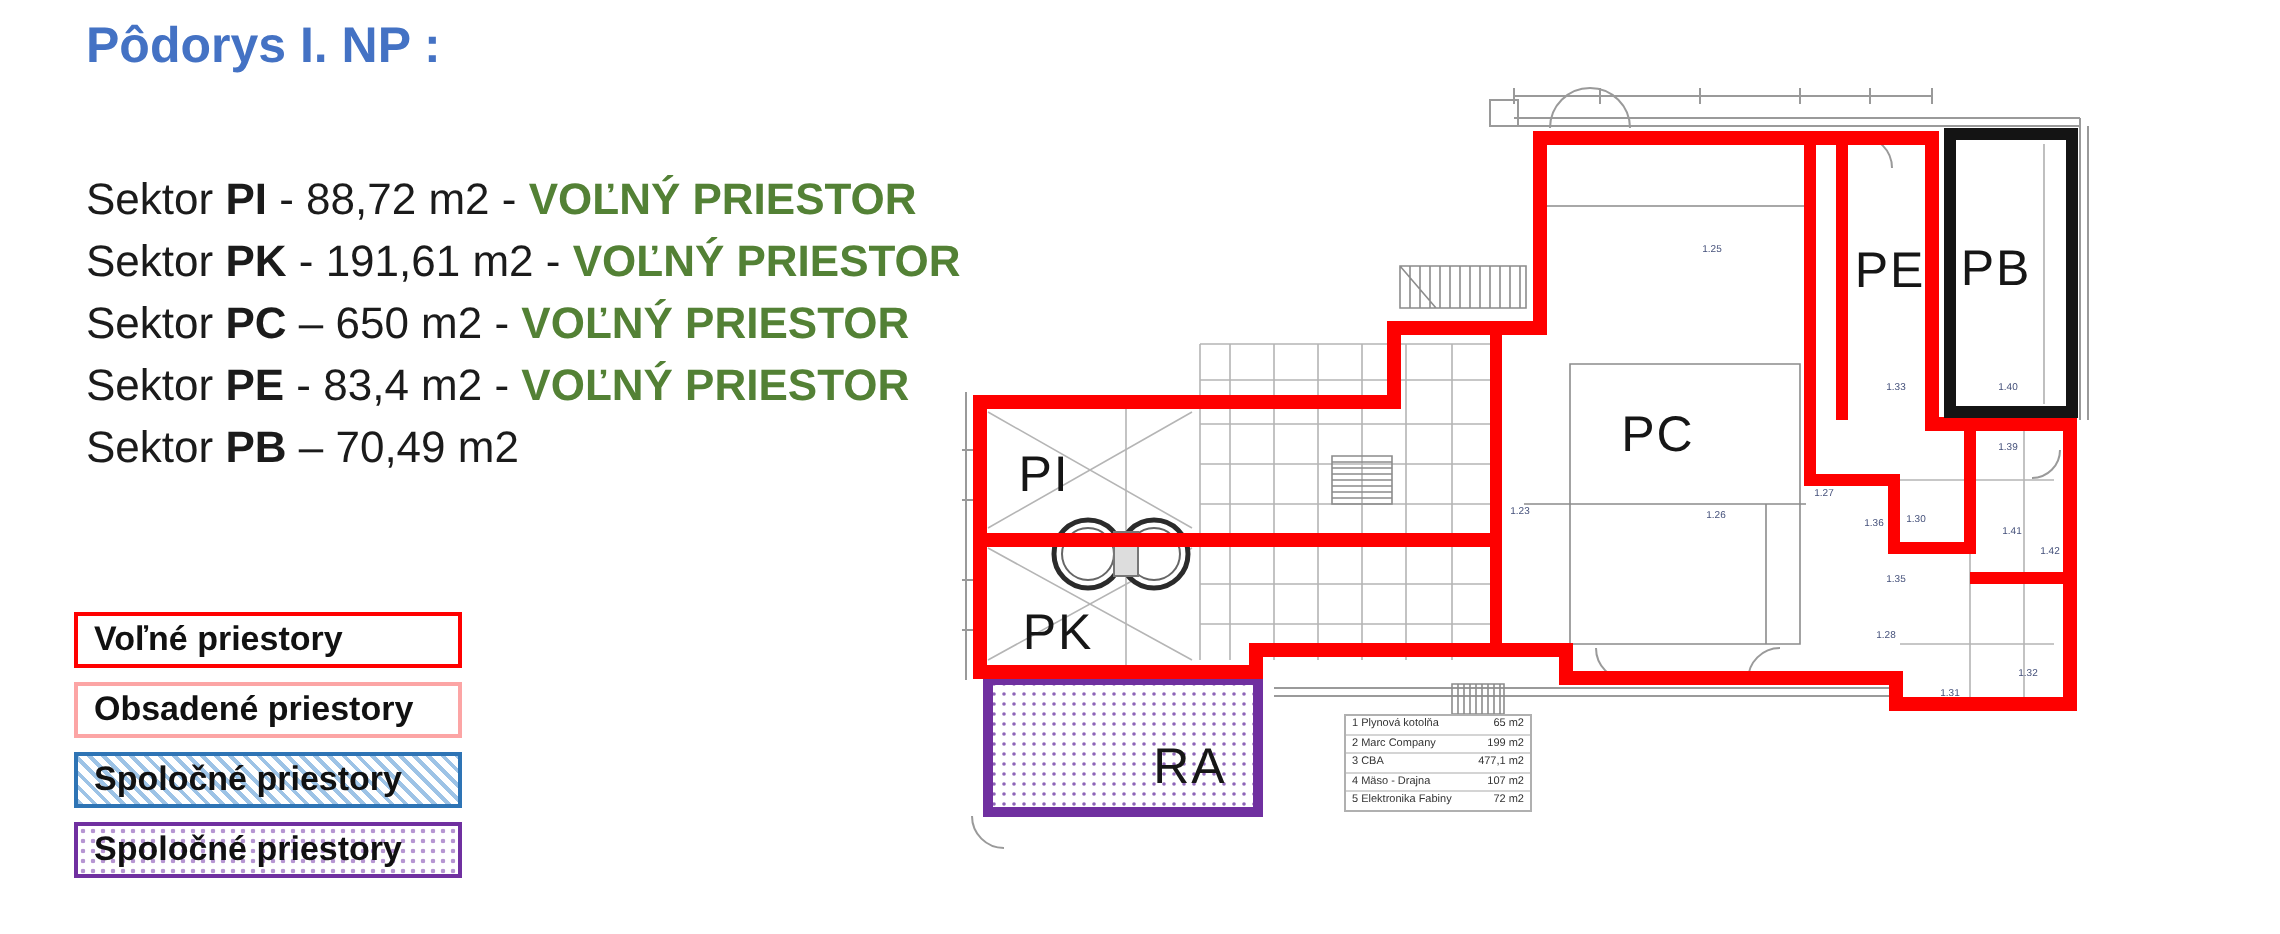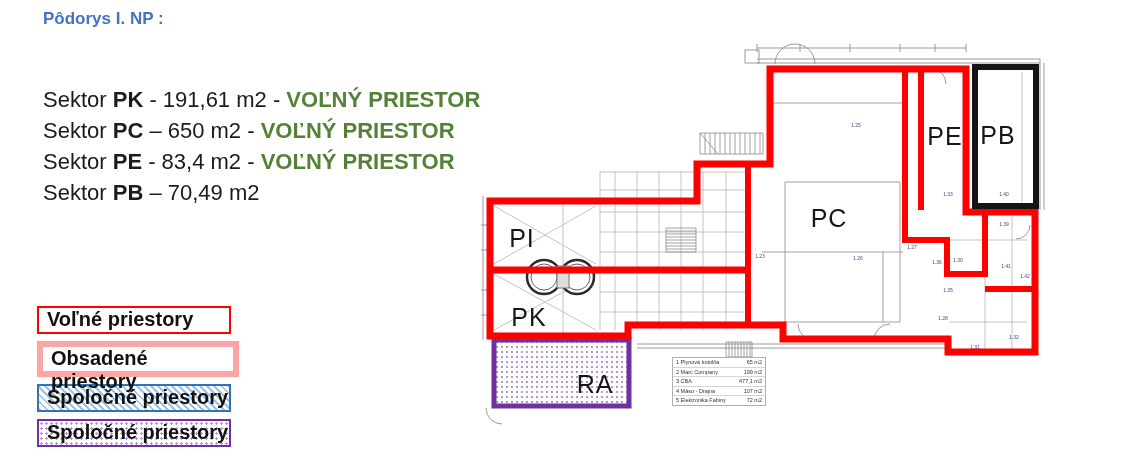--- a/index.html
+++ b/index.html
@@ -1,31 +1,31 @@
 <!DOCTYPE html>
 <html><head>
 <meta charset="utf-8">
 <style>
   html,body{margin:0;padding:0;background:#fff;}
   .canvas{position:relative;width:1140px;height:467px;background:#fff;overflow:hidden;
           font-family:"Liberation Sans",sans-serif;color:#1b1b1b;}
 
   
-  .page-title{position:absolute;left:43px;top:9px;font-size:17px;font-weight:700;color:#4472c4;}
+  .page-title{position:absolute;left:43px;top:9px;font-size:25px;font-weight:700;color:#4472c4;}
   .sector-list{position:absolute;left:43px;top:84px;}
   .sector-line{font-size:22px;line-height:31px;white-space:pre;}
   .sector-line .code{font-weight:700;}
   .sector-line .status{font-weight:700;color:#538135;}
 
   .legend{position:absolute;left:37px;top:306px;}
   .legend-item{width:182px;height:24px;line-height:23px;margin-bottom:7px;
                padding-left:8px;box-sizing:content-box;
-               font-size:20px;font-weight:700;color:#111;background:#fff;}
+               font-size:17px;font-weight:700;color:#111;background:#fff;}
   .legend-item.free{border:2px solid #ff0000;}
-  .legend-item.occupied{border:6px solid #fca5a5;}
+  .legend-item.occupied{border:2px solid #fca5a5;}
   .legend-item.shared{border:2px solid #2e74b5;
      background:repeating-linear-gradient(45deg,#9dc3e6 0 2px,#ffffff 2px 5px);}
   .legend-item.utility{border:2px solid #7030a0;
      background-image:radial-gradient(#b695d2 1px,transparent 1.3px);background-size:5px 5px;}
 
   
   .plan-svg{position:absolute;left:0;top:0;}
   .overlay{position:absolute;left:0;top:0;width:1140px;height:467px;pointer-events:none;}
   .sector-label{position:absolute;transform:translate(-50%,-50%);
                 font-size:25px;color:#161616;letter-spacing:1px;}
@@ -154,20 +154,21 @@
         <div class="trow">
           <span>5 Elektronika Fabiny</span>
           <span class="area">72 m2</span>
         </div>
       </div>
   </div>
 
   <div class="page-title">Pôdorys I. NP :</div>
 
   <div class="sector-list">
+    <div class="sector-line"><span>Sektor </span><span class="code">PI</span><span> - 88,72 m2 - </span><span class="status">VOĽNÝ PRIESTOR</span></div>
     <div class="sector-line"><span>Sektor </span><span class="code">PK</span><span> - 191,61 m2 - </span><span class="status">VOĽNÝ PRIESTOR</span></div>
     <div class="sector-line"><span>Sektor </span><span class="code">PC</span><span> – 650 m2 - </span><span class="status">VOĽNÝ PRIESTOR</span></div>
     <div class="sector-line"><span>Sektor </span><span class="code">PE</span><span> - 83,4 m2 - </span><span class="status">VOĽNÝ PRIESTOR</span></div>
     <div class="sector-line"><span>Sektor </span><span class="code">PB</span><span> – 70,49 m2</span><span class="status"></span></div>
   </div>
 
   <div class="legend">
     <div class="legend-item free">Voľné priestory</div>
     <div class="legend-item occupied">Obsadené priestory</div>
     <div class="legend-item shared">Spoločné priestory</div>

